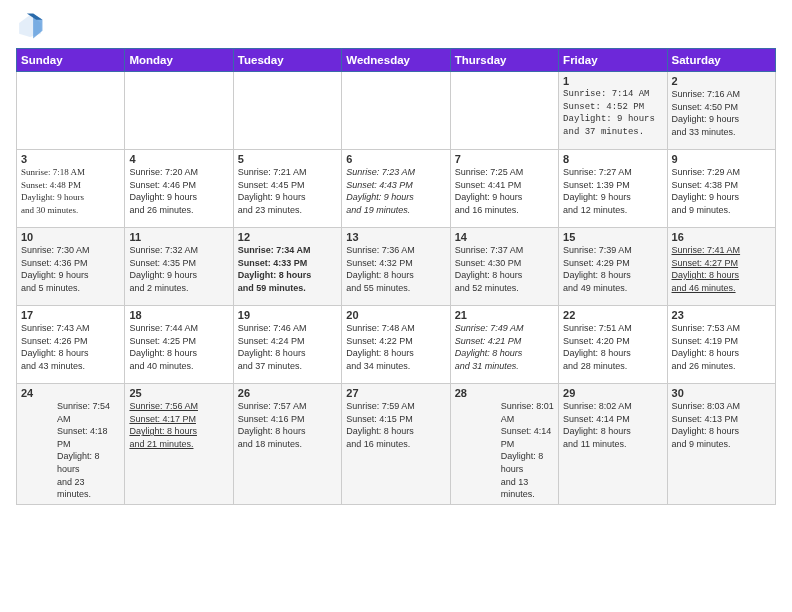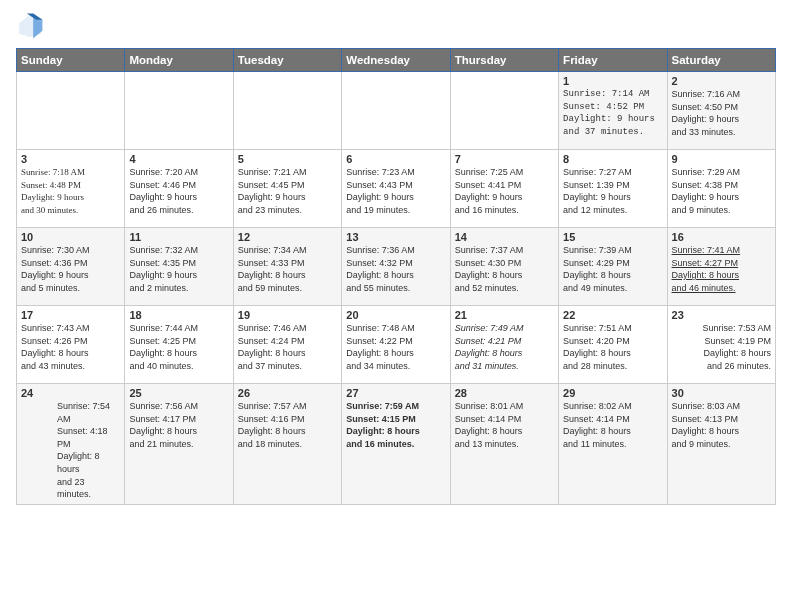--- a/index.html
+++ b/index.html
@@ -51,21 +51,21 @@
       font-size: 14px;
       font-weight: normal;
       color: #555;
     }
     table {
       width: 100%;
       border-collapse: collapse;
       table-layout: fixed;
     }
     thead tr th {
-      background: #737373;
+      background: #6d28d9;
       color: #fff;
       font-size: 11.5px;
       font-weight: bold;
       padding: 5px 4px;
       text-align: left;
       border: 1px solid #3a6aaa;
     }
     tbody tr td {
       border: 1px solid #ccc;
       vertical-align: top;
@@ -173,21 +173,21 @@
           </td>
           <td>
             <span class="day-num">5</span>
             <div class="day-info" style="white-space: pre-line;">Sunrise: 7:21 AM
 Sunset: 4:45 PM
 Daylight: 9 hours
 and 23 minutes.</div>
           </td>
           <td>
             <span class="day-num">6</span>
-            <div class="day-info" style="white-space: pre-line;">Sunrise: 7:23 AM
+            <div class="day-info" style="white-space: pre-line; font-style: italic;">Sunrise: 7:23 AM
 Sunset: 4:43 PM
 Daylight: 9 hours
 and 19 minutes.</div>
           </td>
           <td>
             <span class="day-num">7</span>
             <div class="day-info" style="white-space: pre-line;">Sunrise: 7:25 AM
 Sunset: 4:41 PM
 Daylight: 9 hours
 and 16 minutes.</div>
@@ -217,21 +217,21 @@
           </td>
           <td>
             <span class="day-num">11</span>
             <div class="day-info" style="white-space: pre-line;">Sunrise: 7:32 AM
 Sunset: 4:35 PM
 Daylight: 9 hours
 and 2 minutes.</div>
           </td>
           <td>
             <span class="day-num">12</span>
-            <div class="day-info" style="white-space: pre-line;">Sunrise: 7:34 AM
+            <div class="day-info" style="white-space: pre-line; font-weight: bold;">Sunrise: 7:34 AM
 Sunset: 4:33 PM
 Daylight: 8 hours
 and 59 minutes.</div>
           </td>
           <td>
             <span class="day-num">13</span>
             <div class="day-info" style="white-space: pre-line;">Sunrise: 7:36 AM
 Sunset: 4:32 PM
 Daylight: 8 hours
 and 55 minutes.</div>
@@ -296,58 +296,58 @@
           </td>
           <td>
             <span class="day-num">22</span>
             <div class="day-info" style="white-space: pre-line;">Sunrise: 7:51 AM
 Sunset: 4:20 PM
 Daylight: 8 hours
 and 28 minutes.</div>
           </td>
           <td>
             <span class="day-num">23</span>
-            <div class="day-info" style="white-space: pre-line; text-align: right;">Sunrise: 7:53 AM
+            <div class="day-info" style="white-space: pre-line;">Sunrise: 7:53 AM
 Sunset: 4:19 PM
 Daylight: 8 hours
 and 26 minutes.</div>
           </td>
         </tr>
         <tr>
           <td>
             <span class="day-num">24</span>
             <div class="day-info" style="white-space: pre-line; margin-left: 36px;">Sunrise: 7:54 AM
 Sunset: 4:18 PM
 Daylight: 8 hours
 and 23 minutes.</div>
           </td>
           <td>
             <span class="day-num">25</span>
-            <div class="day-info" style="white-space: pre-line;">Sunrise: 7:56 AM
+            <div class="day-info" style="white-space: pre-line; text-decoration: underline;">Sunrise: 7:56 AM
 Sunset: 4:17 PM
 Daylight: 8 hours
 and 21 minutes.</div>
           </td>
           <td>
             <span class="day-num">26</span>
             <div class="day-info" style="white-space: pre-line;">Sunrise: 7:57 AM
 Sunset: 4:16 PM
 Daylight: 8 hours
 and 18 minutes.</div>
           </td>
           <td>
             <span class="day-num">27</span>
-            <div class="day-info" style="white-space: pre-line; font-weight: bold;">Sunrise: 7:59 AM
+            <div class="day-info" style="white-space: pre-line;">Sunrise: 7:59 AM
 Sunset: 4:15 PM
 Daylight: 8 hours
 and 16 minutes.</div>
           </td>
           <td>
             <span class="day-num">28</span>
-            <div class="day-info" style="white-space: pre-line;">Sunrise: 8:01 AM
+            <div class="day-info" style="white-space: pre-line; margin-left: 46px;">Sunrise: 8:01 AM
 Sunset: 4:14 PM
 Daylight: 8 hours
 and 13 minutes.</div>
           </td>
           <td>
             <span class="day-num">29</span>
             <div class="day-info" style="white-space: pre-line;">Sunrise: 8:02 AM
 Sunset: 4:14 PM
 Daylight: 8 hours
 and 11 minutes.</div>

